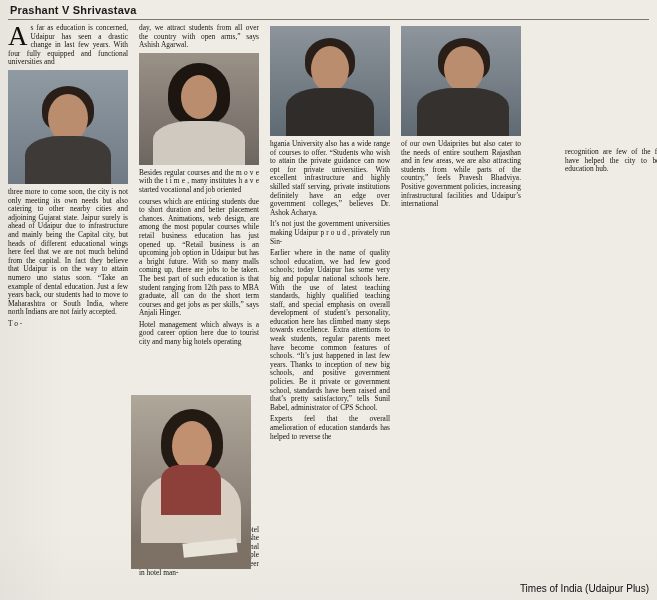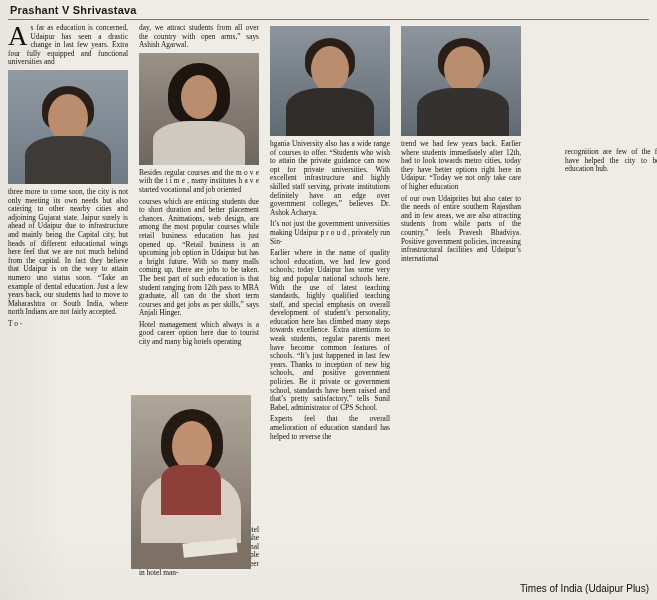--- a/index.html
+++ b/index.html
@@ -190,21 +190,21 @@
 <body>
 
 <div class="page">
 
   <div class="byline">Prashant V Shrivastava</div>
   <div class="rule"></div>
 
   <div class="cols">
 
     <div class="col c1">
-      <p><span class="dropcap">A</span><span>s far as education is concerned, Udaipur has seen a drastic change in last few years. Extra four fully equipped and functional universities and</span></p>
+      <p><span class="dropcap">A</span><span>s far as education is concerned, Udaipur has seen a drastic change in last few years. With four fully equipped and functional universities and</span></p>
       <div class="photo p1">
         <div class="hair"></div>
         <div class="skin"></div>
         <div class="body"></div>
       </div>
       <p>three more to come soon, the city is not only meeting its own needs but also catering to other nearby cities and adjoining Gujarat state. Jaipur surely is ahead of Udaipur due to infrastructure and mainly being the Capital city, but heads of different educational wings here feel that we are not much behind from the capital. In fact they believe that Udaipur is on the way to attain numero uno status soon. “Take an example of dental education. Just a few years back, our students had to move to Maharashtra or South India, where north Indians are not fairly accepted.</p>
       <p>T o -</p>
     </div>
 
     <div class="col c2">
@@ -223,30 +223,29 @@
 
     <div class="col c3">
       <div class="photo p3">
         <div class="hair"></div>
         <div class="skin"></div>
         <div class="body"></div>
       </div>
       <p>hgania University also has a wide range of courses to offer. “Students who wish to attain the private guidance can now opt for private universities. With excellent infrastructure and highly skilled staff serving, private institutions definitely have an edge over government colleges,” believes Dr. Ashok Acharya.</p>
       <p>It’s not just the government universities making Udaipur p r o u d , privately run Sin-</p>
       <p>Earlier where in the name of quality school education, we had few good schools; today Udaipur has some very big and popular national schools here. With the use of latest teaching standards, highly qualified teaching staff, and special emphasis on overall development of student’s personality, education here has climbed many steps towards excellence. Extra attentions to weak students, regular parents meet have become common features of schools. “It’s just happened in last few years. Thanks to inception of new big schools, and positive government policies. Be it private or government school, standards have been raised and that’s pretty satisfactory,” tells Sunil Babel, administrator of CPS School.</p>
-      <p>Experts feel that the overall amelioration of education standard has helped to reverse the</p>
+      <p>Experts feel that the overall amelioration of education standards has helped to reverse the</p>
     </div>
 
     <div class="col c4">
       <div class="photo p5" style="width:120px">
         <div class="hair"></div>
         <div class="skin"></div>
         <div class="body"></div>
       </div>
-      <p>trend we had few years back. Earlier where students immediately after 12th, had to look towards metro cities, today they have better options right here in Udaipur. “Today we not only take care of higher education</p>
       <p>of our own Udaiprites but also cater to the needs of entire southern Rajasthan and in few areas, we are also attracting students from while parts of the country,” feels Pravesh Bhadviya. Positive government policies, increasing infrastructural facilities and Udaipur’s international</p>
     </div>
 
     <div class="col c5">
       <div style="height:124px"></div>
 
       <p>recognition are few of the factors that have helped the city to become the education hub.</p>
     </div>
 
   </div>

